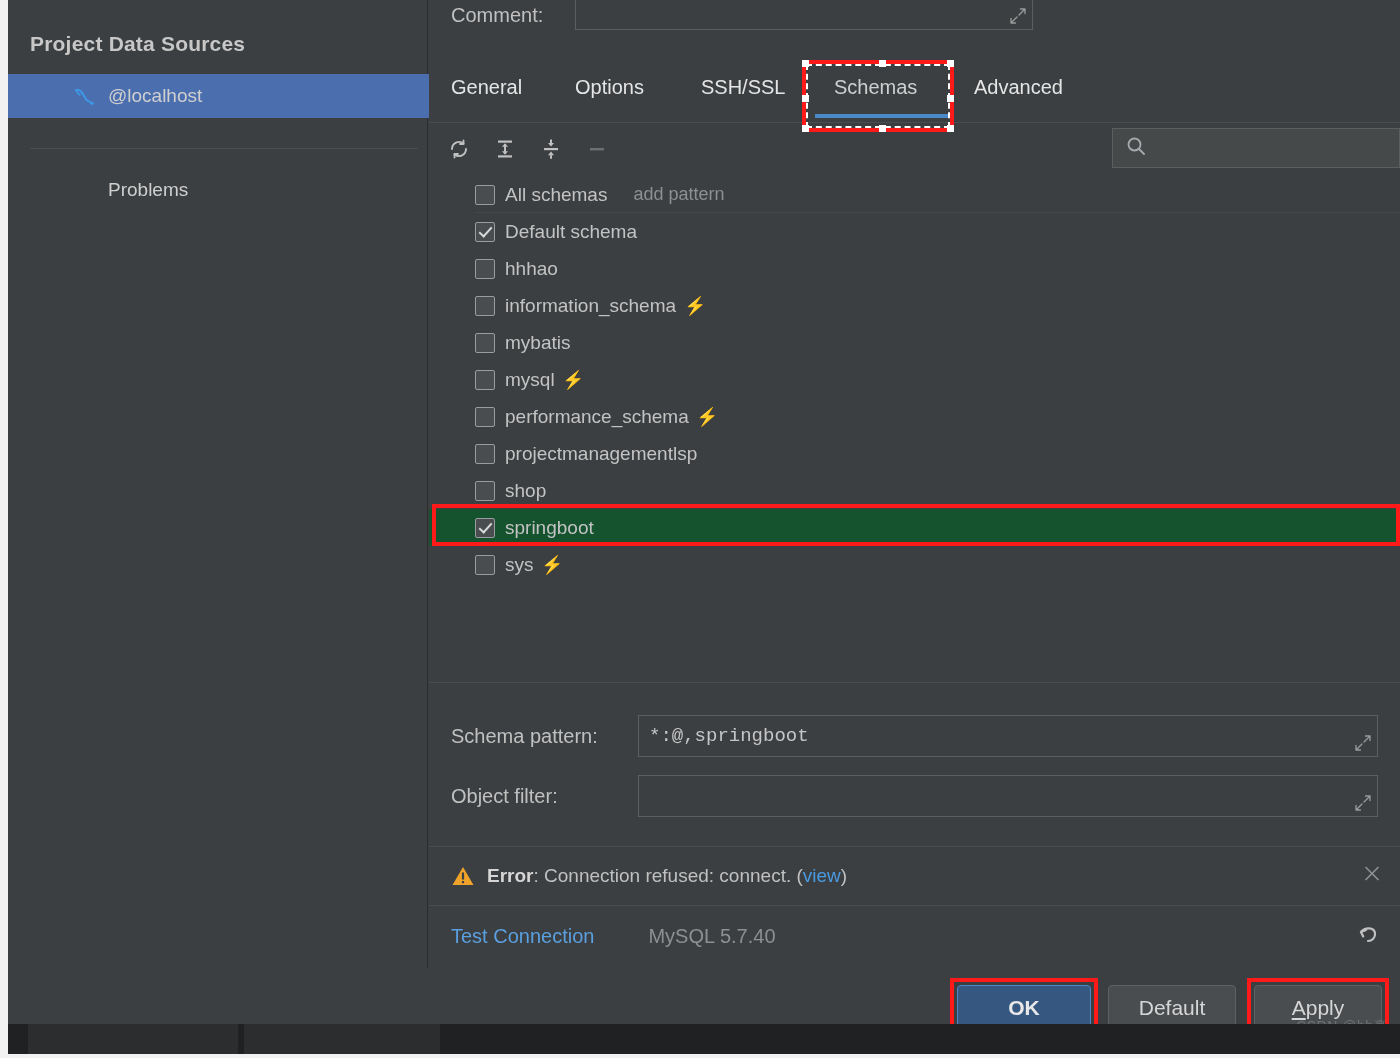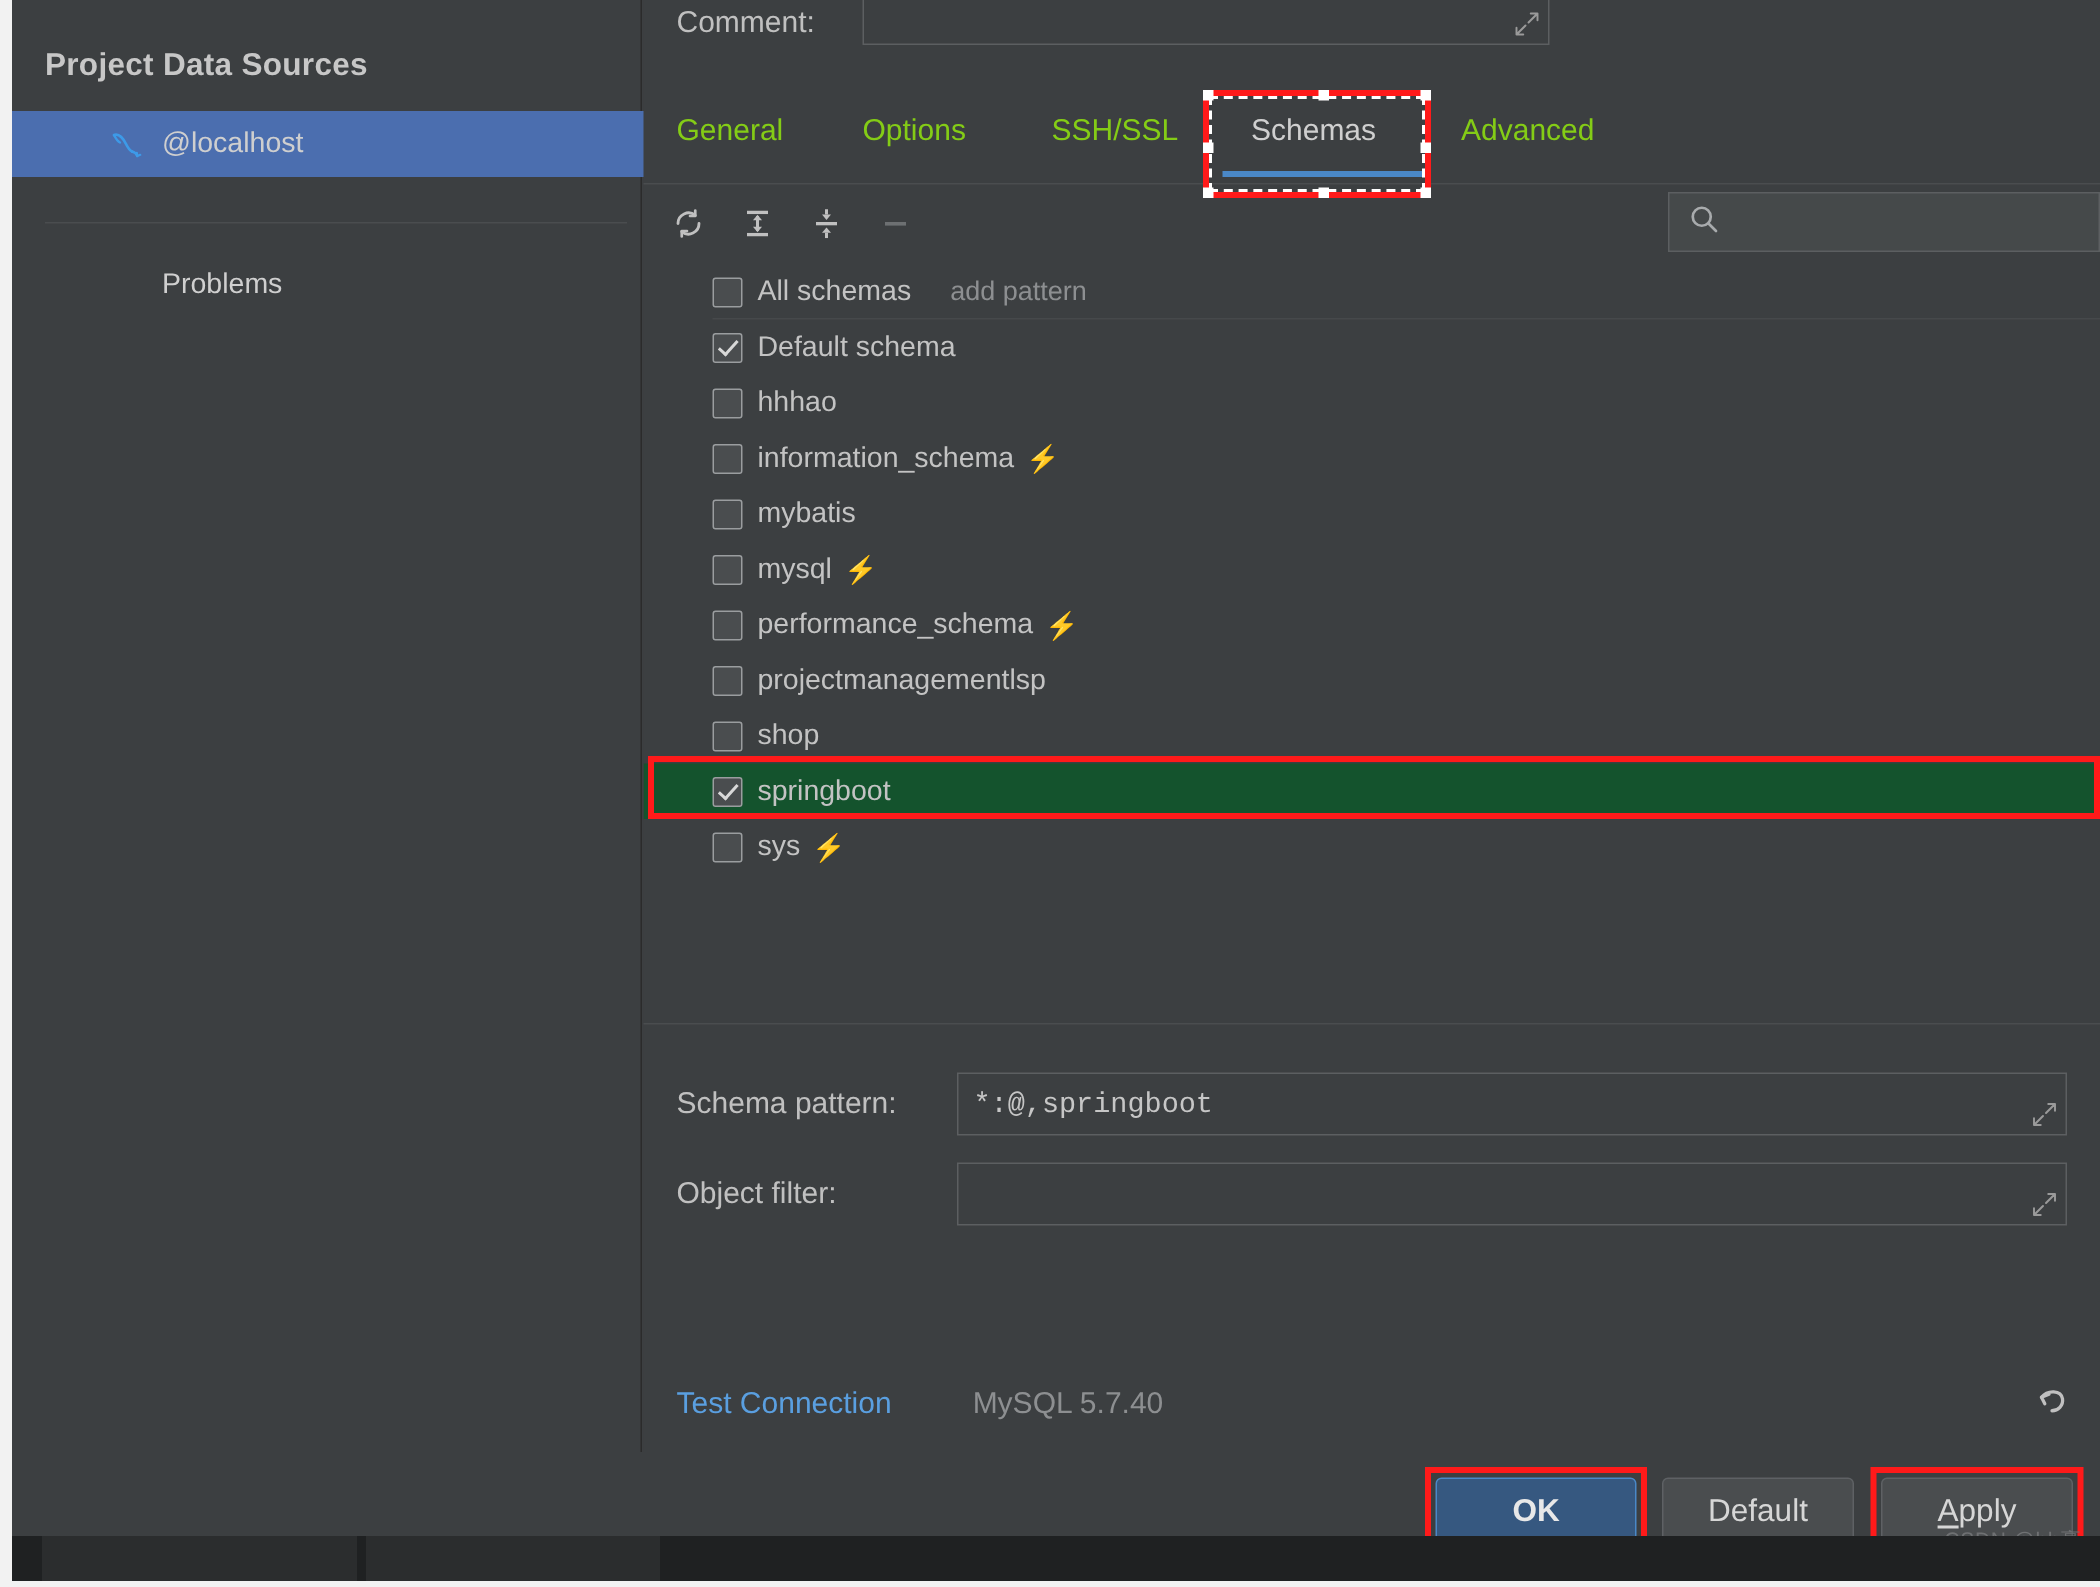--- a/index.html
+++ b/index.html
@@ -73,21 +73,21 @@
     position:absolute;right:5px;bottom:4px;width:18px;height:18px;
     color:#9a9a9a;font-size:15px;line-height:18px;
   }
 
   
   #tabs{
     position:absolute;left:0;top:62px;width:971px;height:60px;
     border-bottom:1px solid #4a4d4f;
   }
   .tab{
-    position:absolute;top:14px;font-size:20px;color:#84cc16;
+    position:absolute;top:14px;font-size:20px;color:#e5e5e5;
     white-space:nowrap;
   }
   .tab.active{color:#cfcfcf;}
   .tab-underline{
     position:absolute;height:4px;background:#4a88c7;
   }
 
   
   .annot{
     position:absolute;border:4px solid #ff1a1a;box-sizing:border-box;
@@ -387,20 +387,35 @@
         <span class="val"></span>
         <span class="expand-glyph">
           <svg width="18" height="18" viewBox="0 0 18 18">
             <path d="M16 2 L10 8 M16 2 L11.5 2 M16 2 L16 6.5" stroke="#9a9a9a" stroke-width="1.3" fill="none" stroke-linecap="round"></path>
             <path d="M2 16 L8 10 M2 16 L6.5 16 M2 16 L2 11.5" stroke="#9a9a9a" stroke-width="1.3" fill="none" stroke-linecap="round"></path>
           </svg>
         </span>
       </div>
     </div>
 
+    <div id="error-bar">
+      <span id="err-icon">
+        <svg width="24" height="22" viewBox="0 0 24 22">
+          <path d="M12 2 L22.5 20 L1.5 20 Z" fill="#f0a32a"></path>
+          <rect x="10.9" y="7.5" width="2.2" height="7" fill="#3c3f41"></rect>
+          <rect x="10.9" y="16" width="2.2" height="2.2" fill="#3c3f41"></rect>
+        </svg>
+      </span>
+      <span id="err-text"><b>Error</b><span>: Connection refused: connect. (</span><span class="lnk">view</span><span>)</span></span>
+      <span id="err-close">
+        <svg width="20" height="20" viewBox="0 0 20 20">
+          <path d="M4 4 L16 16 M16 4 L4 16" stroke="#8d8f91" stroke-width="1.7" stroke-linecap="round"></path>
+        </svg>
+      </span>
+    </div>
 
     <div id="test-bar">
       <span id="test-link">Test Connection</span>
       <span id="db-version">MySQL 5.7.40</span>
       <span id="revert-btn">
         <svg width="28" height="28" viewBox="0 0 28 28">
           <path d="M7 12 C11 7 20 7 21 13 C21.7 17.5 18 21 14 21" fill="none" stroke="#c0c0c0" stroke-width="2.2" stroke-linecap="round"></path>
           <path d="M7 12 L12 10 M7 12 L9.2 16.4" fill="none" stroke="#c0c0c0" stroke-width="2.2" stroke-linecap="round"></path>
         </svg>
       </span>

